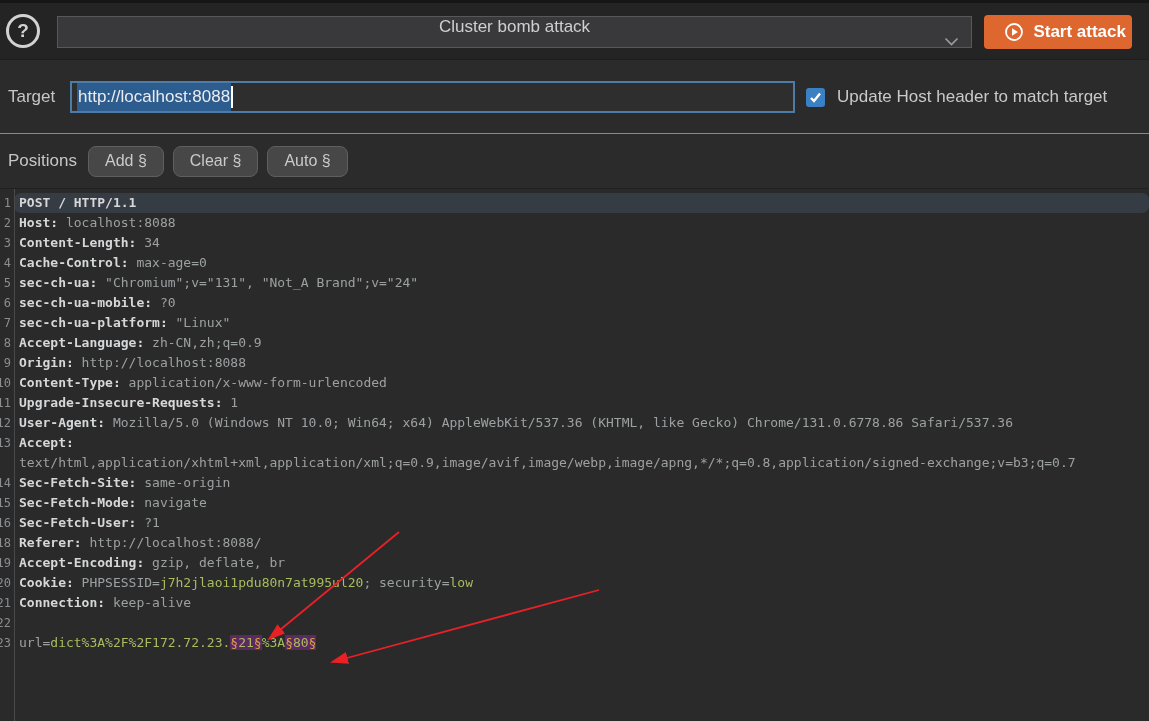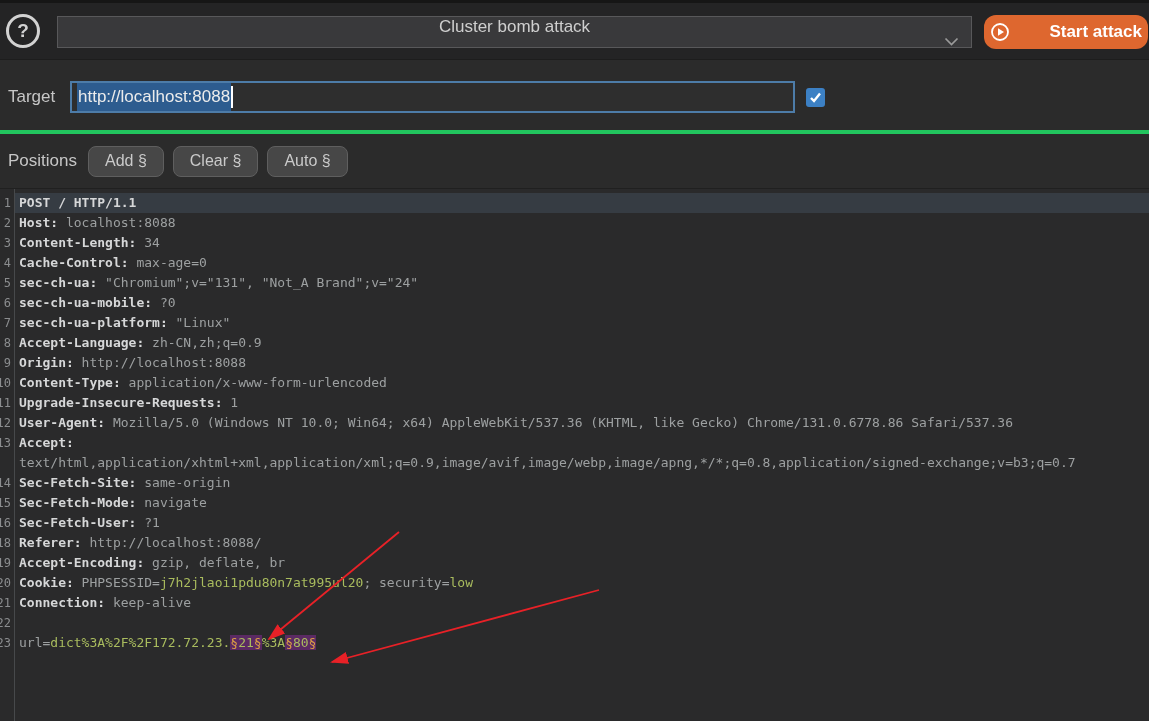--- a/index.html
+++ b/index.html
@@ -9,27 +9,27 @@
   
   .topbar{position:relative;height:60px;background:#242425;border-top:3px solid #161616;
     border-bottom:1px solid #1d1d1d;box-sizing:border-box;}
   .help-btn{position:absolute;left:6px;top:11px;width:34px;height:34px;border-radius:50%;
     border:3px solid #d2d2d2;box-sizing:border-box;display:flex;align-items:center;justify-content:center;
     color:#d2d2d2;font-size:19px;font-weight:bold;}
   .atk-dropdown{position:absolute;left:57px;top:13px;width:915px;height:32px;background:#39393b;
     border:1px solid #58585a;box-sizing:border-box;display:flex;align-items:center;
     color:#cfcfcf;font-size:17px;padding:0 12px;flex-direction:column;}
   .atk-dropdown .chev{margin-left:auto;display:flex;align-items:center;}
-  .start-btn{position:absolute;left:984px;top:12px;width:164px;height:34px;
-    background:var(--accent-orange,#de672f);border:none;border-radius:12px;
-    display:flex;align-items:center;justify-content:space-between;gap:9px;
+  .start-btn{position:absolute;left:984px;top:12px;width:148px;height:34px;
+    background:var(--accent-orange,#de672f);border:none;border-radius:4px;
+    display:flex;align-items:center;justify-content:flex-end;gap:9px;
     color:#fff;font-size:17px;font-weight:bold;cursor:pointer;font-family:"Liberation Sans",sans-serif;}
 
   
-  .target-row{position:relative;height:74px;background:#2b2b2b;border-bottom:4px solid #22c55e;box-sizing:border-box;padding-left:20px;}
+  .target-row{position:relative;height:74px;background:#2b2b2b;border-bottom:1px solid #22c55e;box-sizing:border-box;padding-left:20px;}
   .target-label{position:absolute;left:8px;top:0;height:74px;display:flex;align-items:center;
     color:#c6c6c6;font-size:17px;}
   .target-input{position:absolute;left:70px;top:79px;width:725px;height:32px;box-sizing:border-box;
     background:#2e2e2e;border:2px solid var(--focus-border,#4d7ca8);
     display:flex;align-items:center;padding:0 5px;top:21px;}
   .target-input .sel{background:var(--selection-blue,#2d5c8f);align-self:stretch;
     display:flex;align-items:center;padding:0 1px;color:#ecececl;color:#ececec;font-size:17px;}
   .caret{display:inline-block;width:2px;height:22px;background:#fff;}
   .cb-wrap{position:absolute;left:806px;top:0;height:74px;display:flex;align-items:center;gap:12px;}
   .checkbox{width:19px;height:19px;border-radius:3px;background:var(--checkbox-blue,#3c80c4);
@@ -45,21 +45,21 @@
   .pos-btn:first-of-type{margin-left:11px;}
 
   
   .editor{position:absolute;left:0;top:188px;right:0;bottom:0;background:#2a2a2b;
     border-top:1px solid #202020;box-sizing:border-box;padding-top:4px;
     font-family:"DejaVu Sans Mono","Liberation Mono",monospace;}
   .gut-line{position:absolute;left:14px;top:0;bottom:0;width:1px;background:#47494b;}
   .ed-row{display:flex;height:20px;line-height:20px;font-size:13px;}
   .gut{flex:none;width:14px;box-sizing:border-box;overflow:hidden;display:flex;
     justify-content:flex-end;padding-right:3px;color:#8b8d8f;font-size:12px;line-height:20px;}
-  .txt{flex:1;padding-left:5px;white-space:pre;overflow:hidden;}
+  .txt{flex:1;padding-left:5px;white-space:pre;overflow:hidden;border-radius:7px;}
   .ed-row.hl .txt{background:var(--line-highlight,#363c43);}
   .seg-name{color:#d6d7d8;font-weight:bold;}
   .seg-val{color:#9da0a1;}
   .seg-green{color:var(--param-green,#a9bc5e);}
   .seg-phsym{color:var(--payload-marker,#d99c45);background:var(--payload-bg,#5b2a63);}
   .seg-phgreen{color:var(--param-green,#a9bc5e);background:var(--payload-bg,#5b2a63);}
 
   .arrow-overlay{position:absolute;left:0;top:0;width:1149px;height:721px;pointer-events:none;}
 </style>
 </head>
@@ -95,20 +95,21 @@
     <div class="target-input">
       <span class="sel">http://localhost:8088</span>
       <span class="caret"></span>
     </div>
     <div class="cb-wrap">
       <span class="checkbox">
         <svg width="13" height="13" viewBox="0 0 13 13">
             <polyline points="2,7 5,10 11,2.5" fill="none" stroke="#ffffff" stroke-width="2.4"></polyline>
           </svg>
       </span>
+      <span class="cb-label">Update Host header to match target</span>
     </div>
   </div>
 
   <div class="positions-row">
     <span class="positions-label">Positions</span>
     <button class="pos-btn">Add §</button>
     <button class="pos-btn">Clear §</button>
     <button class="pos-btn">Auto §</button>
   </div>
 

